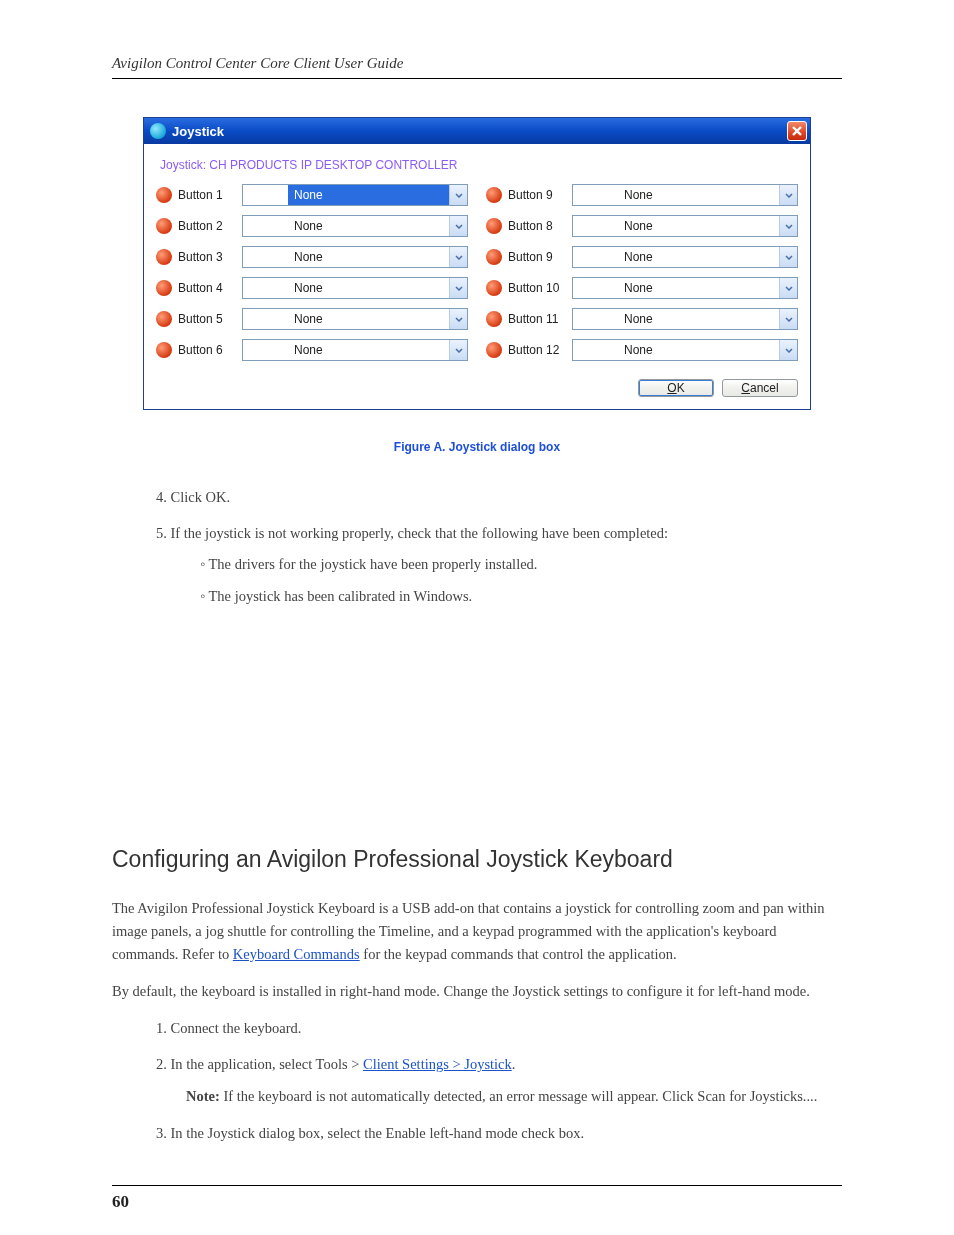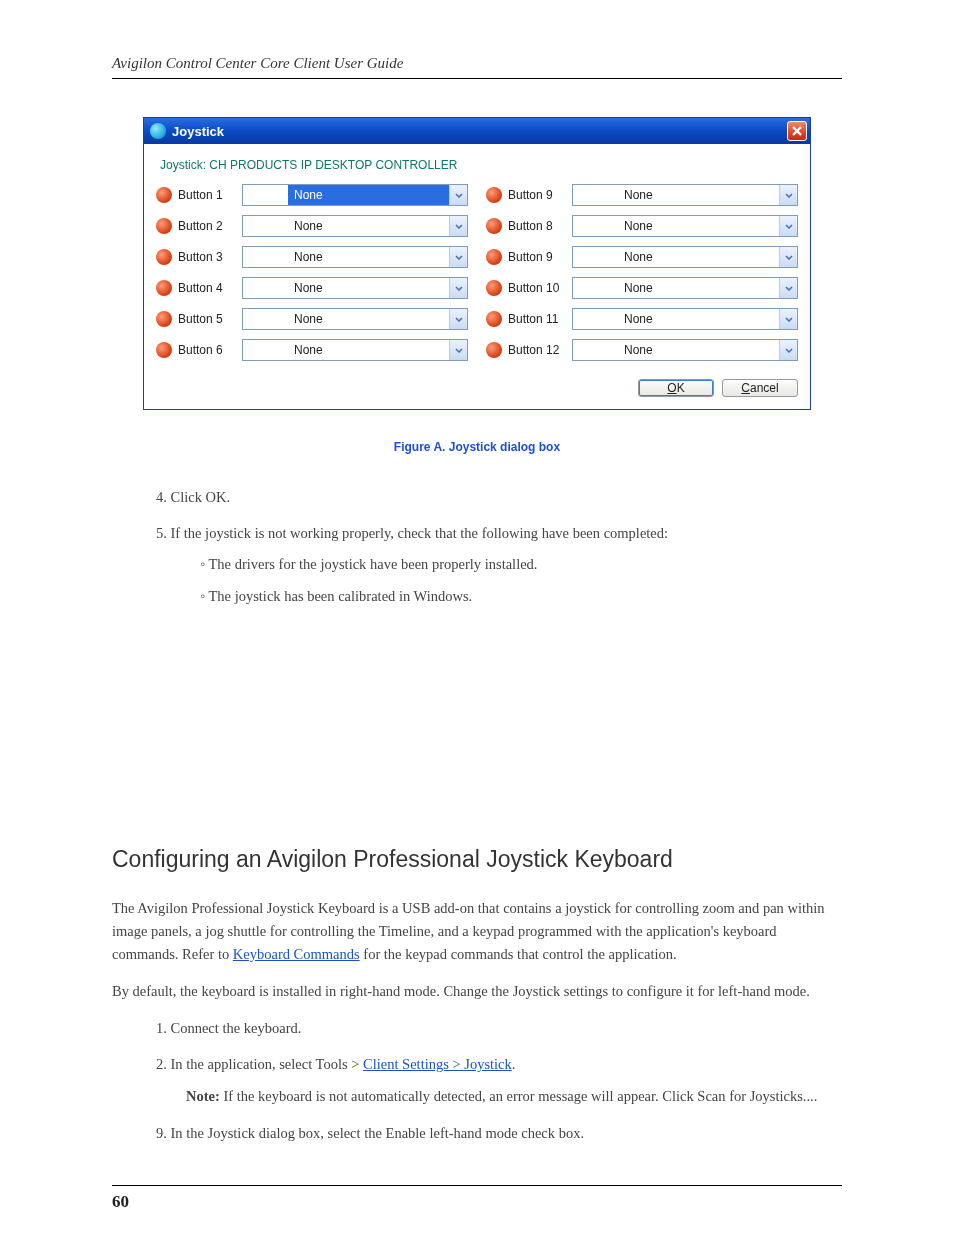--- a/index.html
+++ b/index.html
@@ -57,21 +57,21 @@
     background: linear-gradient(to bottom, #f08a6c, #e04522 60%, #c32b0d);
     border: 1px solid #fff;
     border-radius: 3px;
     display: flex; align-items: center; justify-content: center;
     cursor: pointer;
   }
   .titlebar .close-btn svg { width: 12px; height: 12px; }
   .titlebar .close-btn svg line { stroke: #fff; stroke-width: 2.4; }
 
   .dialog-body { padding: 10px 12px 12px 12px; }
-  .joystick-name { margin: 4px 4px 12px 4px; color: #0f766e; font-size: 12px; }
+  .joystick-name { margin: 4px 4px 12px 4px; color: #8b5cf6; font-size: 12px; }
 
   .cols { display: flex; gap: 18px; }
   .col { flex: 1; display: flex; flex-direction: column; gap: 9px; }
 
   .button-row {
     display: flex; align-items: center; gap: 6px;
   }
   .bullet {
     width: 16px; height: 16px; border-radius: 50%;
     background: radial-gradient(circle at 35% 35%, #ff9d78, #d63a10 70%, #a52700 100%);
@@ -350,17 +350,17 @@
   <p class="para">By default, the keyboard is installed in right-hand mode. Change the Joystick settings to configure it for left-hand mode.</p>
 
   <ul class="doc-list">
     <li>1.    Connect the keyboard.</li>
     <li>
       <span>2.    In the application, select Tools &gt; </span><a class="link" href="#">Client Settings &gt; Joystick</a><span>.</span>
       <p class="para" style="margin:10px 0 6px 30px;">
         <span class="note-label">Note:</span><span> If the keyboard is not automatically detected, an error message will appear. Click Scan for Joysticks....</span>
       </p>
     </li>
-    <li>9.    In the Joystick dialog box, select the Enable left-hand mode check box.</li>
+    <li>3.    In the Joystick dialog box, select the Enable left-hand mode check box.</li>
   </ul>
 
   <div class="footer">60</div>
 </div>
 
 </body></html>

